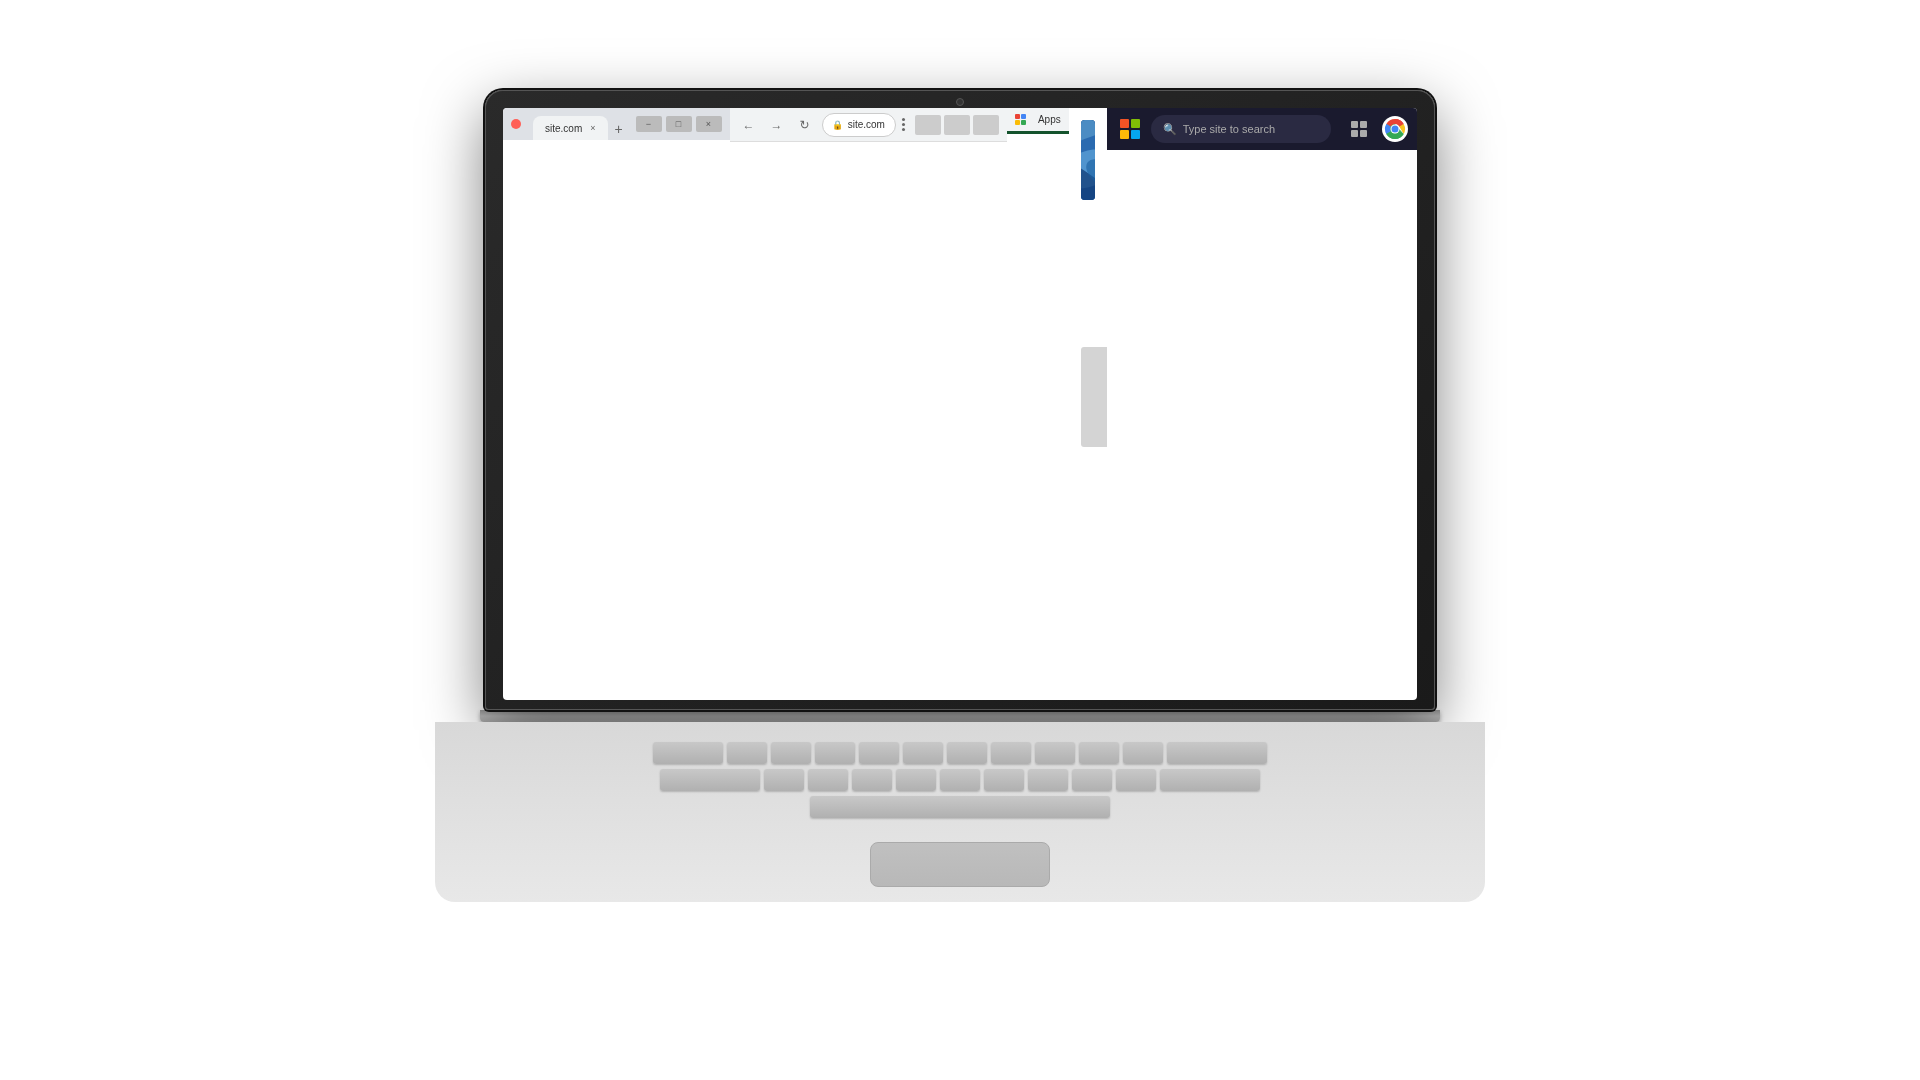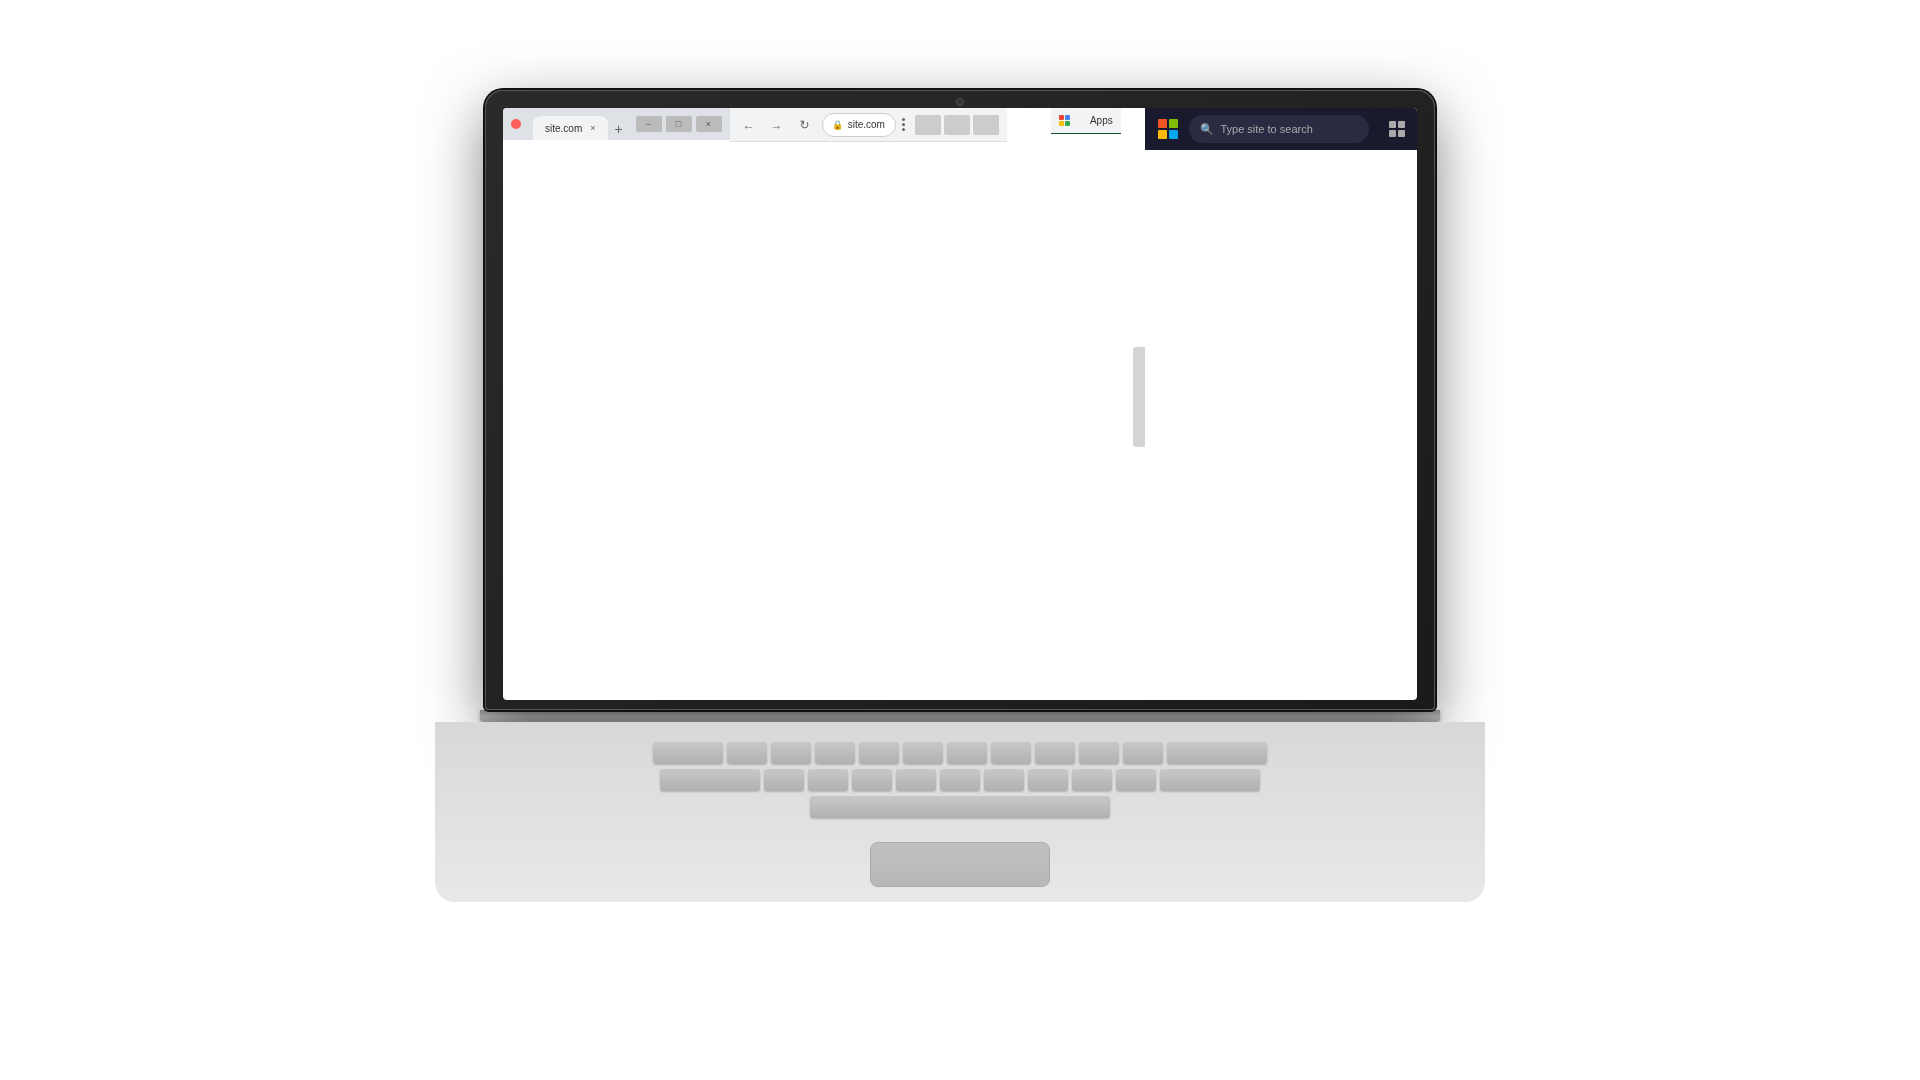--- a/index.html
+++ b/index.html
@@ -195,24 +195,23 @@
       border-radius: 50%;
     }
 
     
     .bookmarks-bar {
       background: #f1f3f4;
       height: 26px;
       display: flex;
       align-items: center;
       padding: 0 8px;
-      gap: 20px;
-      border-bottom: 1px solid #14532d;
+      gap: 12px;
+      border-bottom: 3px solid #14532d;
       flex-shrink: 0;
-      margin-left: 44px;
     }
 
     .apps-icon {
       display: grid;
       grid-template-columns: repeat(2,5px);
       grid-template-rows: repeat(2,5px);
       gap: 1px;
     }
 
     .apps-icon-cell {

